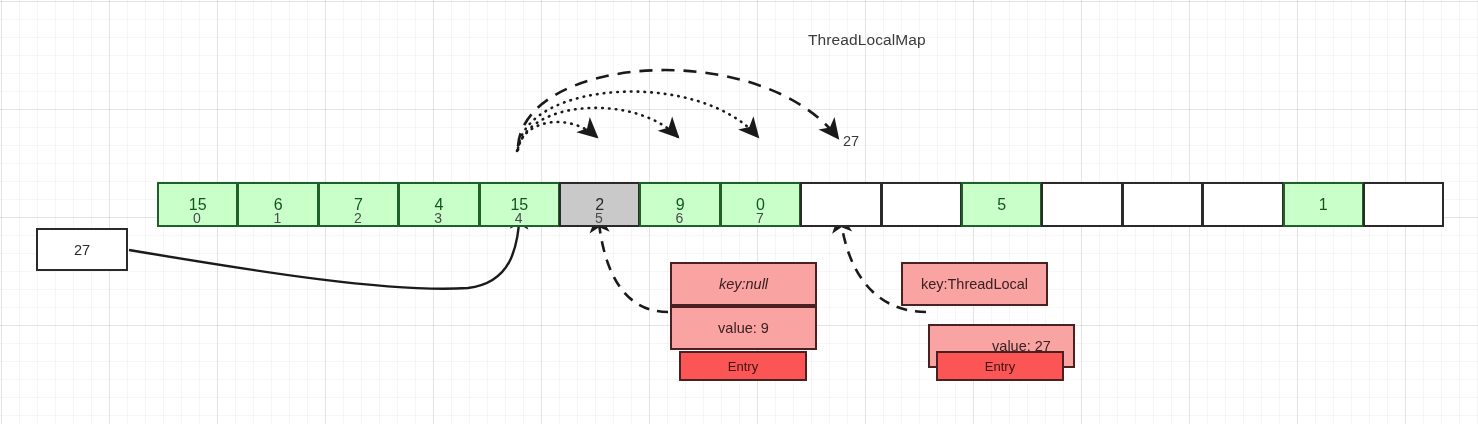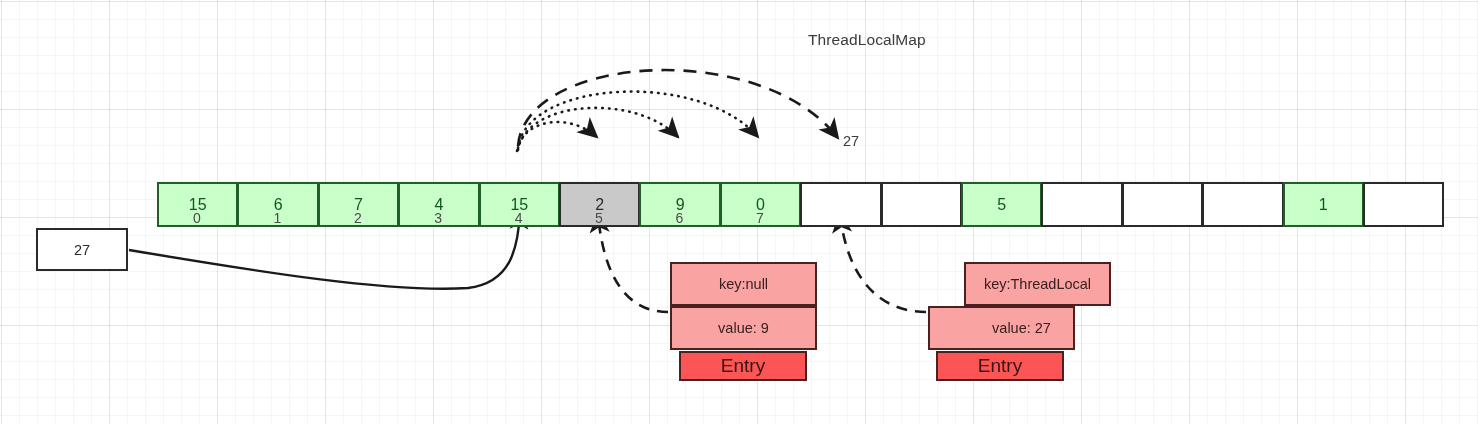--- a/index.html
+++ b/index.html
@@ -103,21 +103,21 @@
   .kv.value { border-top-width: 2px; }
   .entry-label {
     position: absolute;
     box-sizing: border-box;
     height: 30px;
     background: #fb5555;
     border: 2px solid #4a2020;
     display: flex;
     align-items: center;
     justify-content: center;
-    font-size: 19px;
+    font-size: 13px;
     color: #3a1414;
   }
   .lbl27 {
     position: absolute;
     font-size: 14.5px;
     color: #3b3b3b;
   }
 </style>
 </head>
 <body>
@@ -209,24 +209,24 @@
       <div class="idx" style="left: 237.4px;">1</div>
       <div class="idx" style="left: 317.8px;">2</div>
       <div class="idx" style="left: 398.2px;">3</div>
       <div class="idx" style="left: 478.6px;">4</div>
       <div class="idx" style="left: 559px;">5</div>
       <div class="idx" style="left: 639.4px;">6</div>
       <div class="idx" style="left: 719.8px;">7</div>
     </div>
 
   <div class="entry-group">
-    <div class="kv key" style="left:670px; top:262px;">key:null</div>
+    <div class="kv key" style="left:670px; top:262px;font-style:italic;">key:null</div>
     <div class="kv value" style="left:670px; top:306px;">value: 9</div>
     <div class="entry-label" style="left:679px; top:351px; width:128px;">Entry</div>
   </div>
 
   <div class="entry-group">
-    <div class="kv key" style="left:964px; top:262px;">key:ThreadLocal</div>
-    <div class="kv value" style="left:928px; top:306px;padding-left:40px;">value: 27</div>
+    <div class="kv key" style="left:901px; top:262px;">key:ThreadLocal</div>
+    <div class="kv value" style="left:928px; top:324px;padding-left:40px;">value: 27</div>
     <div class="entry-label" style="left:936px; top:351px; width:128px;">Entry</div>
   </div>
 
 </div>
 
 </body></html>

